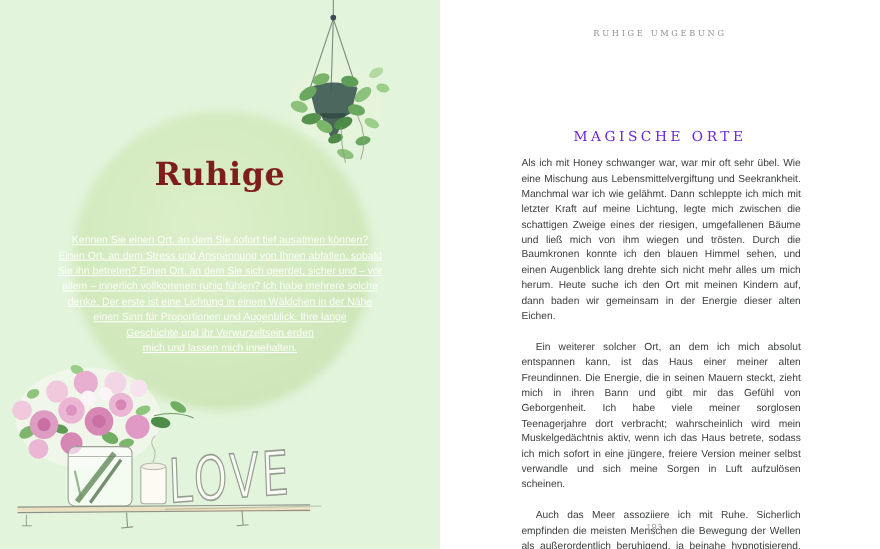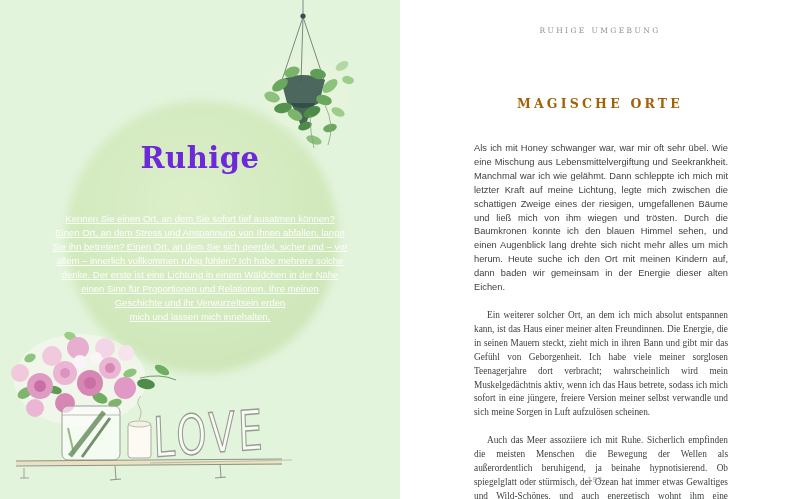--- a/index.html
+++ b/index.html
@@ -9,38 +9,38 @@
   .page-left{background:#e3f4dc;}
   .page-right{background:#ffffff;}
 
   
   .circle{position:absolute;left:66px;top:101px;width:272px;height:272px;border-radius:50%;
     background:radial-gradient(circle at 45% 38%, #dcefca 0%, #d2e9bd 55%, #cbe4b6 85%, #cfe7ba 100%);
     filter:blur(4px);}
 
   .chapter-title{position:absolute;left:0;top:141px;width:400px;margin:0;text-align:center;
     font-family:"DejaVu Serif","Liberation Serif",serif;font-weight:bold;font-size:29px;line-height:35px;
-    color:#6d28d9;letter-spacing:0.5px;}
+    color:#7f1d1d;letter-spacing:0.5px;}
   .intro{position:absolute;left:0;top:212px;width:400px;text-align:center;
     font-size:9.5px;line-height:14px;color:#fcfffa;font-weight:400;text-decoration:underline;}
   .intro div{white-space:nowrap;}
 
   .plant-svg{position:absolute;left:250px;top:0px;width:112px;height:158px;}
   .bouquet-svg{position:absolute;left:10px;top:328px;width:285px;height:168px;}
 
   
   .running-head{position:absolute;left:0;top:26px;width:400px;text-align:center;
     font-family:"DejaVu Serif","Liberation Serif",serif;font-size:7.5px;letter-spacing:2.4px;color:#8f9591;}
-  .section-title{position:absolute;left:0;top:96px;width:400px;margin:0;text-align:center;
-    font-family:"DejaVu Serif","Liberation Serif",serif;font-weight:700;font-size:12.5px;
-    letter-spacing:3.2px;color:#a16207;}
+  .section-title{position:absolute;left:0;top:116px;width:400px;margin:0;text-align:center;
+    font-family:"DejaVu Serif","Liberation Serif",serif;font-weight:400;font-size:12.5px;
+    letter-spacing:3.2px;color:#6d28d9;}
   .body-text{position:absolute;left:60px;top:128px;width:282px;
     font-size:9.3px;line-height:13.9px;color:#3c403d;text-align:justify;}
   .body-text p{margin:14px;}
-  .body-text p + p{text-indent:13px;font-family:Liberation Serif, serif;}
+  .body-text p + p{text-indent:13px;}
   .page-number{position:absolute;left:0;top:475px;width:390px;text-align:center;
     font-size:8px;color:#9aa09b;letter-spacing:0.5px;}
 </style>
 </head>
 <body>
 
 <div class="spread">
 
   <div class="page page-left">
     <div class="circle"></div>
@@ -76,25 +76,25 @@
         <path d="M60 115 Q60 132 64 148" stroke="#88a27f" stroke-width="0.8" fill="none"></path>
       </g>
     </svg>
 
     <h1 class="chapter-title">
       <span>Ruhige</span><br>
     </h1>
 
     <div class="intro">
       <div>Kennen Sie einen Ort, an dem Sie sofort tief ausatmen können?</div>
-      <div>Einen Ort, an dem Stress und Anspannung von Ihnen abfallen, lange</div>
+      <div>Einen Ort, an dem Stress und Anspannung von Ihnen abfallen, sobald</div>
       <div>Sie ihn betreten? Einen Ort, an dem Sie sich geerdet, sicher und – vor</div>
       <div>allem – innerlich vollkommen ruhig fühlen? Ich habe mehrere solche</div>
       <div>denke. Der erste ist eine Lichtung in einem Wäldchen in der Nähe</div>
-      <div>einen Sinn für Proportionen und Relationen. Ihre meinen</div>
+      <div>einen Sinn für Proportionen und Augenblick. Ihre lange</div>
       <div>Geschichte und ihr Verwurzeltsein erden</div>
       <div>mich und lassen mich innehalten.</div>
     </div>
 
     <svg class="bouquet-svg" viewBox="0 0 285 168">
       <ellipse cx="70" cy="52" rx="66" ry="46" fill="#fbf7f4" opacity="0.55"></ellipse>
       <g>
         <ellipse cx="15" cy="65" rx="8" ry="5" fill="#7fb46f" transform="rotate(-30 15 65)"></ellipse>
         <ellipse cx="45" cy="62" rx="7" ry="4" fill="#5d9a54" transform="rotate(15 45 62)"></ellipse>
         <ellipse cx="90" cy="70" rx="8" ry="5" fill="#6fae60" transform="rotate(25 90 70)"></ellipse>

